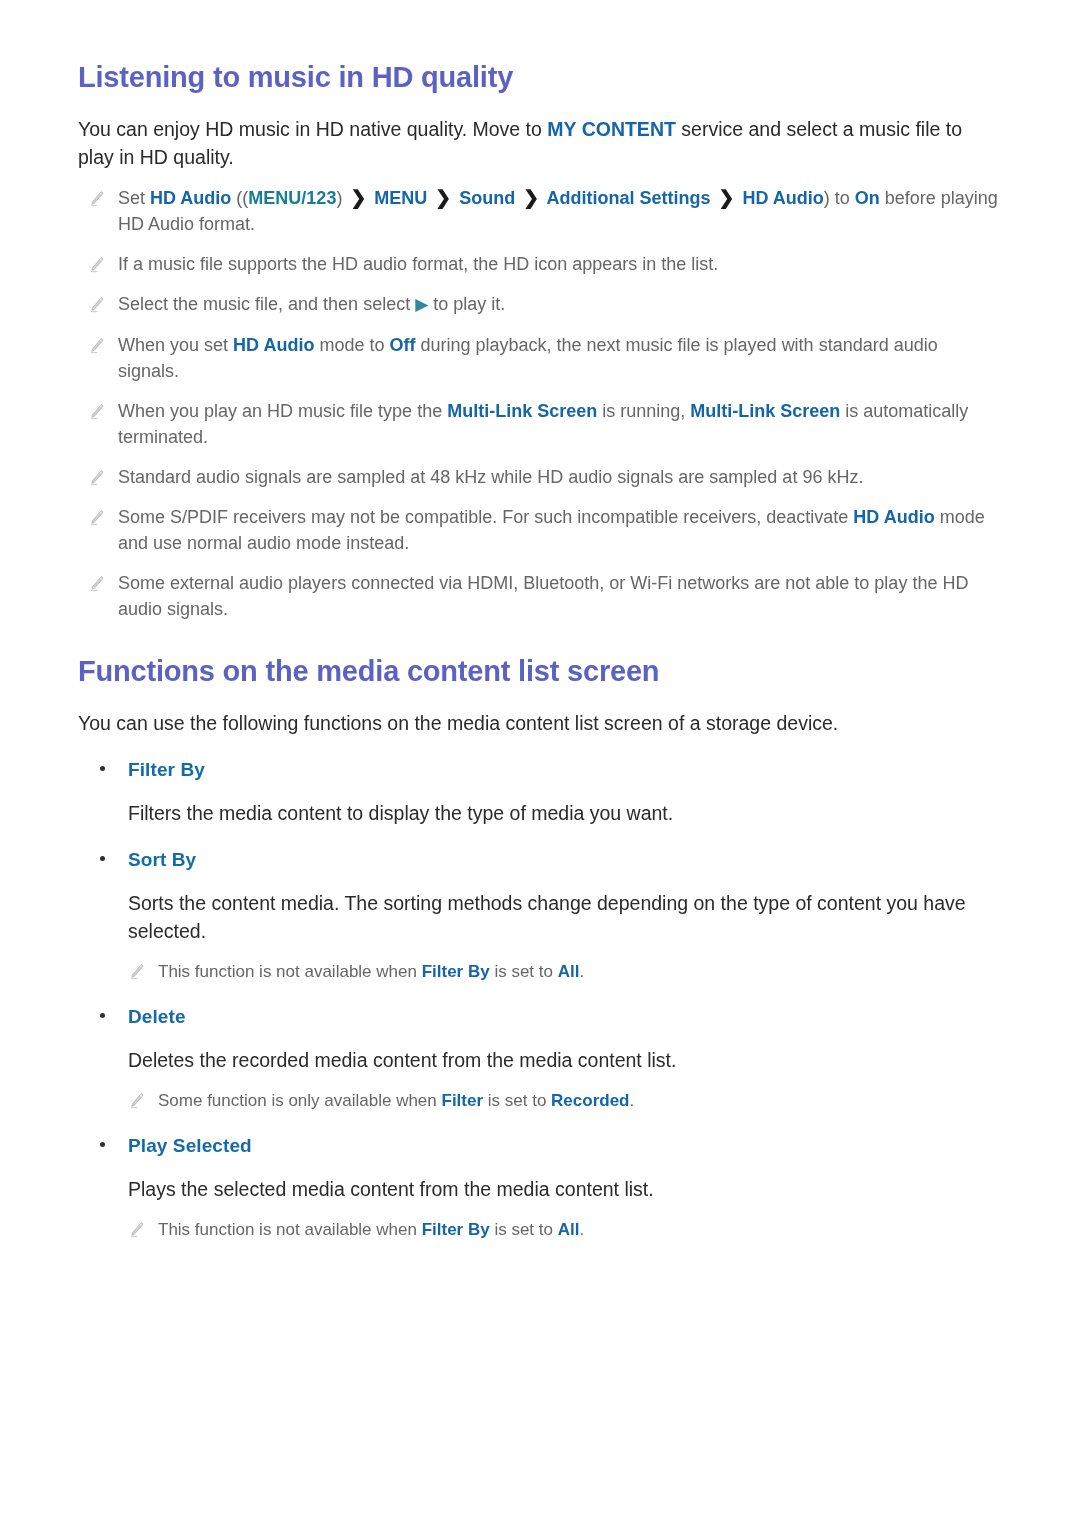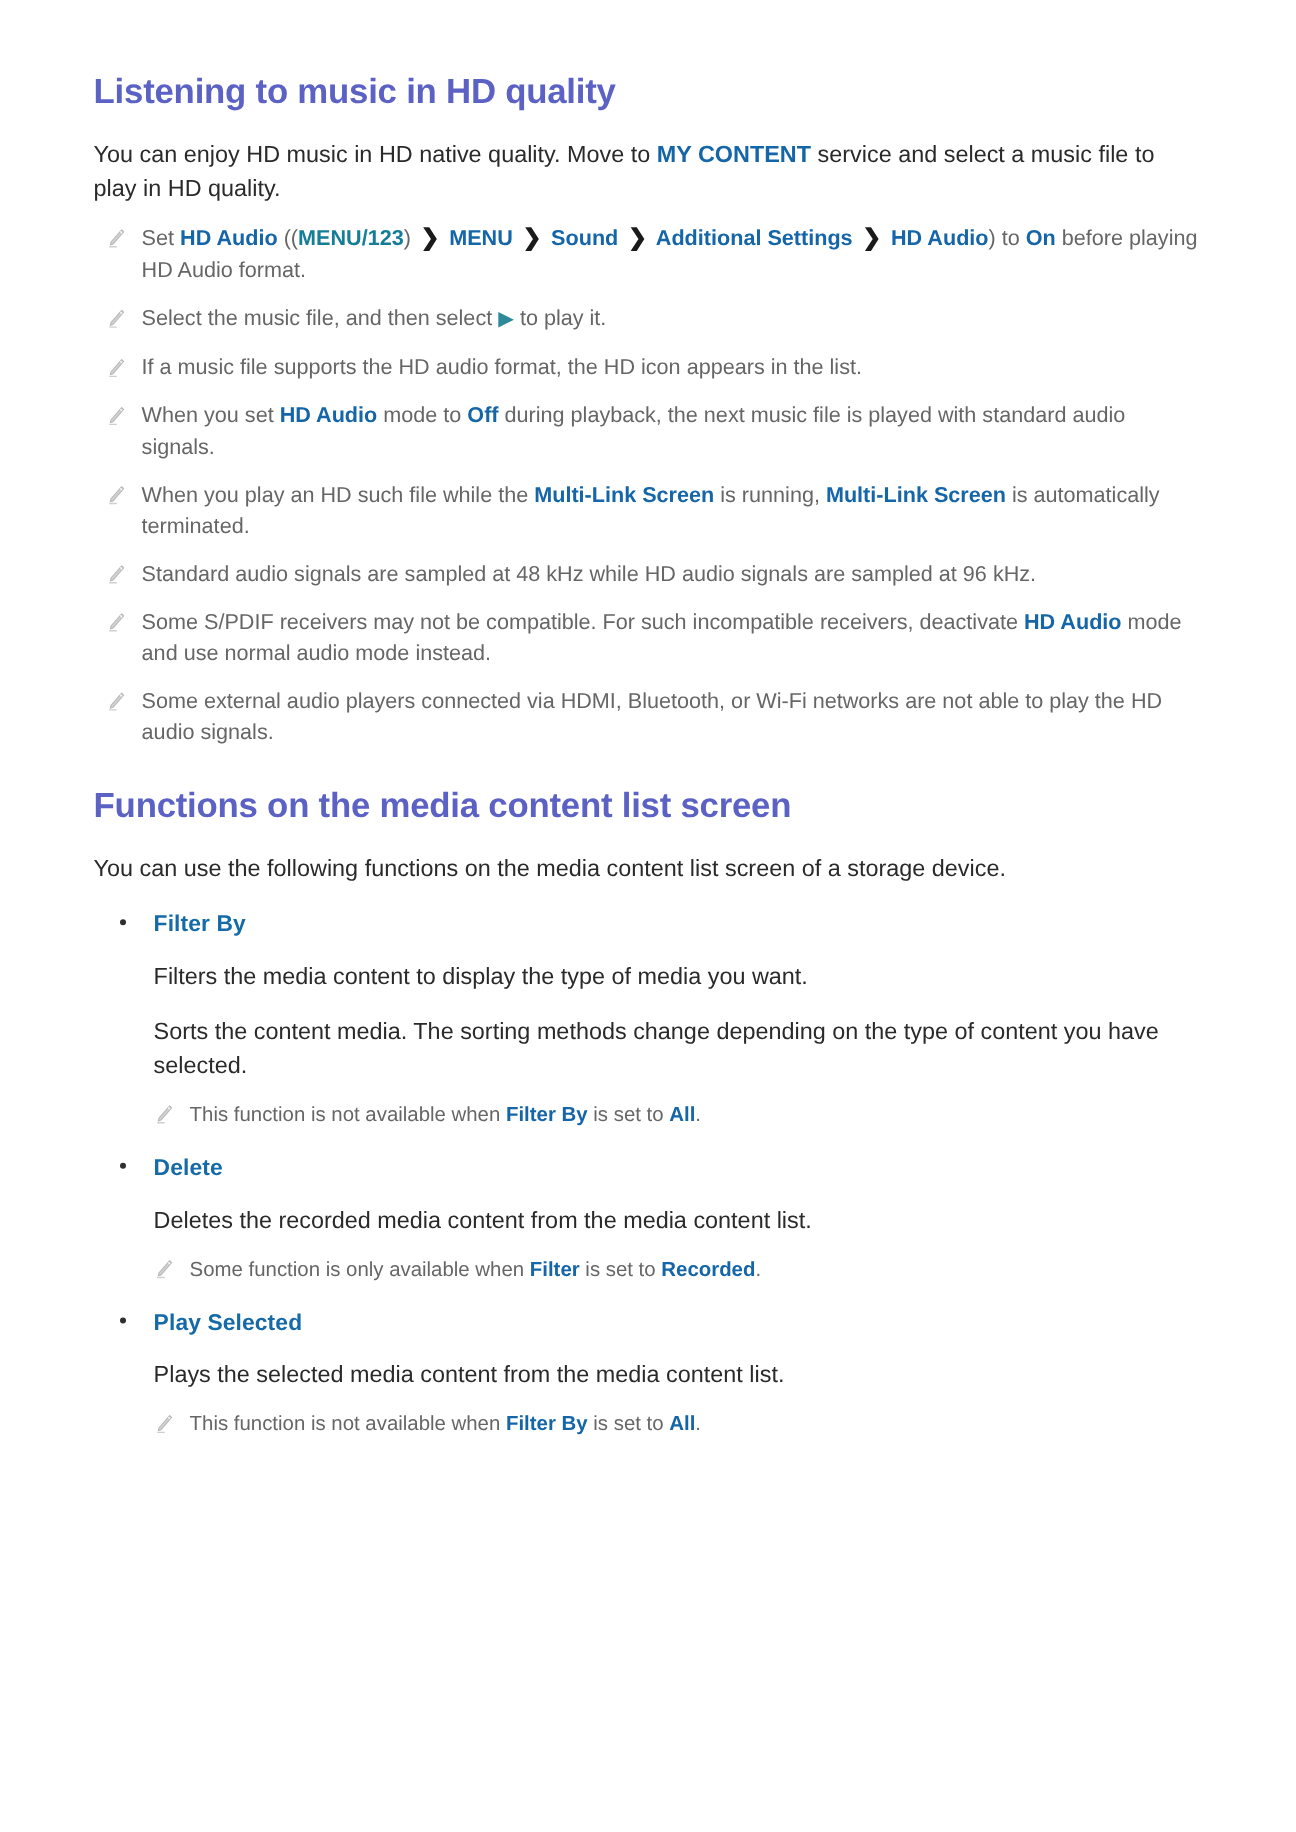--- a/index.html
+++ b/index.html
@@ -137,45 +137,45 @@
               <path d="M3.0 15.6 L9.3 15.6" stroke="#cfcfcf" stroke-width="1.1"></path>
             </svg></span>
           <div class="note-text"><span class="plain">Set </span><span class="kw">HD Audio</span><span class="plain"> ((</span><span class="kw-teal">MENU/123</span><span class="plain">) </span><span class="chev">❯</span><span class="kw"> MENU</span><span class="plain"> </span><span class="chev">❯</span><span class="kw"> Sound</span><span class="plain"> </span><span class="chev">❯</span><span class="kw"> Additional Settings</span><span class="plain"> </span><span class="chev">❯</span><span class="kw"> HD Audio</span><span class="plain">) to </span><span class="kw">On</span><span class="plain"> before playing HD Audio format.</span></div>
         </div>
         <div class="note">
           <span class="pencil"><svg width="16" height="18" viewBox="0 0 16 18">
               <path d="M13.4 1.6 L15.0 3.2 L6.2 13.4 L3.9 14.2 L4.5 11.8 Z" fill="#d2d2d2" stroke="#b9b9b9" stroke-width="0.9" stroke-linejoin="round"></path>
               <path d="M12.2 2.9 L13.7 4.4" stroke="#ffffff" stroke-width="0.9"></path>
               <path d="M3.0 15.6 L9.3 15.6" stroke="#cfcfcf" stroke-width="1.1"></path>
             </svg></span>
+          <div class="note-text"><span class="plain">If a music file supports the HD audio format, the HD icon appears in the list.</span></div>
+        </div>
+        <div class="note">
+          <span class="pencil"><svg width="16" height="18" viewBox="0 0 16 18">
+              <path d="M13.4 1.6 L15.0 3.2 L6.2 13.4 L3.9 14.2 L4.5 11.8 Z" fill="#d2d2d2" stroke="#b9b9b9" stroke-width="0.9" stroke-linejoin="round"></path>
+              <path d="M12.2 2.9 L13.7 4.4" stroke="#ffffff" stroke-width="0.9"></path>
+              <path d="M3.0 15.6 L9.3 15.6" stroke="#cfcfcf" stroke-width="1.1"></path>
+            </svg></span>
           <div class="note-text"><span class="plain">Select the music file, and then select </span><span class="play-tri">▶</span><span class="plain"> to play it.</span></div>
         </div>
         <div class="note">
           <span class="pencil"><svg width="16" height="18" viewBox="0 0 16 18">
               <path d="M13.4 1.6 L15.0 3.2 L6.2 13.4 L3.9 14.2 L4.5 11.8 Z" fill="#d2d2d2" stroke="#b9b9b9" stroke-width="0.9" stroke-linejoin="round"></path>
               <path d="M12.2 2.9 L13.7 4.4" stroke="#ffffff" stroke-width="0.9"></path>
               <path d="M3.0 15.6 L9.3 15.6" stroke="#cfcfcf" stroke-width="1.1"></path>
             </svg></span>
-          <div class="note-text"><span class="plain">If a music file supports the HD audio format, the HD icon appears in the list.</span></div>
-        </div>
-        <div class="note">
-          <span class="pencil"><svg width="16" height="18" viewBox="0 0 16 18">
-              <path d="M13.4 1.6 L15.0 3.2 L6.2 13.4 L3.9 14.2 L4.5 11.8 Z" fill="#d2d2d2" stroke="#b9b9b9" stroke-width="0.9" stroke-linejoin="round"></path>
-              <path d="M12.2 2.9 L13.7 4.4" stroke="#ffffff" stroke-width="0.9"></path>
-              <path d="M3.0 15.6 L9.3 15.6" stroke="#cfcfcf" stroke-width="1.1"></path>
-            </svg></span>
           <div class="note-text"><span class="plain">When you set </span><span class="kw">HD Audio</span><span class="plain"> mode to </span><span class="kw">Off</span><span class="plain"> during playback, the next music file is played with standard audio signals.</span></div>
         </div>
         <div class="note">
           <span class="pencil"><svg width="16" height="18" viewBox="0 0 16 18">
               <path d="M13.4 1.6 L15.0 3.2 L6.2 13.4 L3.9 14.2 L4.5 11.8 Z" fill="#d2d2d2" stroke="#b9b9b9" stroke-width="0.9" stroke-linejoin="round"></path>
               <path d="M12.2 2.9 L13.7 4.4" stroke="#ffffff" stroke-width="0.9"></path>
               <path d="M3.0 15.6 L9.3 15.6" stroke="#cfcfcf" stroke-width="1.1"></path>
             </svg></span>
-          <div class="note-text"><span class="plain">When you play an HD such file while the </span><span class="kw">Multi-Link Screen</span><span class="plain"> is running, </span><span class="kw">Multi-Link Screen</span><span class="plain"> is automatically terminated.</span></div>
+          <div class="note-text"><span class="plain">When you play an HD music file type the </span><span class="kw">Multi-Link Screen</span><span class="plain"> is running, </span><span class="kw">Multi-Link Screen</span><span class="plain"> is automatically terminated.</span></div>
         </div>
         <div class="note">
           <span class="pencil"><svg width="16" height="18" viewBox="0 0 16 18">
               <path d="M13.4 1.6 L15.0 3.2 L6.2 13.4 L3.9 14.2 L4.5 11.8 Z" fill="#d2d2d2" stroke="#b9b9b9" stroke-width="0.9" stroke-linejoin="round"></path>
               <path d="M12.2 2.9 L13.7 4.4" stroke="#ffffff" stroke-width="0.9"></path>
               <path d="M3.0 15.6 L9.3 15.6" stroke="#cfcfcf" stroke-width="1.1"></path>
             </svg></span>
           <div class="note-text"><span class="plain">Standard audio signals are sampled at 48 kHz while HD audio signals are sampled at 96 kHz.</span></div>
         </div>
         <div class="note">
@@ -201,20 +201,24 @@
     <h1 class="section-title second">Functions on the media content list screen</h1>
 
     <p class="body">You can use the following functions on the media content list screen of a storage device.</p>
 
     <div id="items-s2">
         <div class="bullet-row">
           <span class="dot"></span>
           <span class="bullet-label">Filter By</span>
         </div>
         <p class="bullet-desc">Filters the media content to display the type of media you want.</p>
+        <div class="bullet-row">
+          <span class="dot"></span>
+          <span class="bullet-label">Sort By</span>
+        </div>
         <p class="bullet-desc">Sorts the content media. The sorting methods change depending on the type of content you have selected.</p>
         <div class="note indented">
           <span class="pencil"><svg width="16" height="18" viewBox="0 0 16 18">
               <path d="M13.4 1.6 L15.0 3.2 L6.2 13.4 L3.9 14.2 L4.5 11.8 Z" fill="#d2d2d2" stroke="#b9b9b9" stroke-width="0.9" stroke-linejoin="round"></path>
               <path d="M12.2 2.9 L13.7 4.4" stroke="#ffffff" stroke-width="0.9"></path>
               <path d="M3.0 15.6 L9.3 15.6" stroke="#cfcfcf" stroke-width="1.1"></path>
             </svg></span>
           <div class="note-text"><span class="plain">This function is not available when </span><span class="kw">Filter By</span><span class="plain"> is set to </span><span class="kw">All</span><span class="plain">.</span></div>
         </div>
         <div class="bullet-row">

